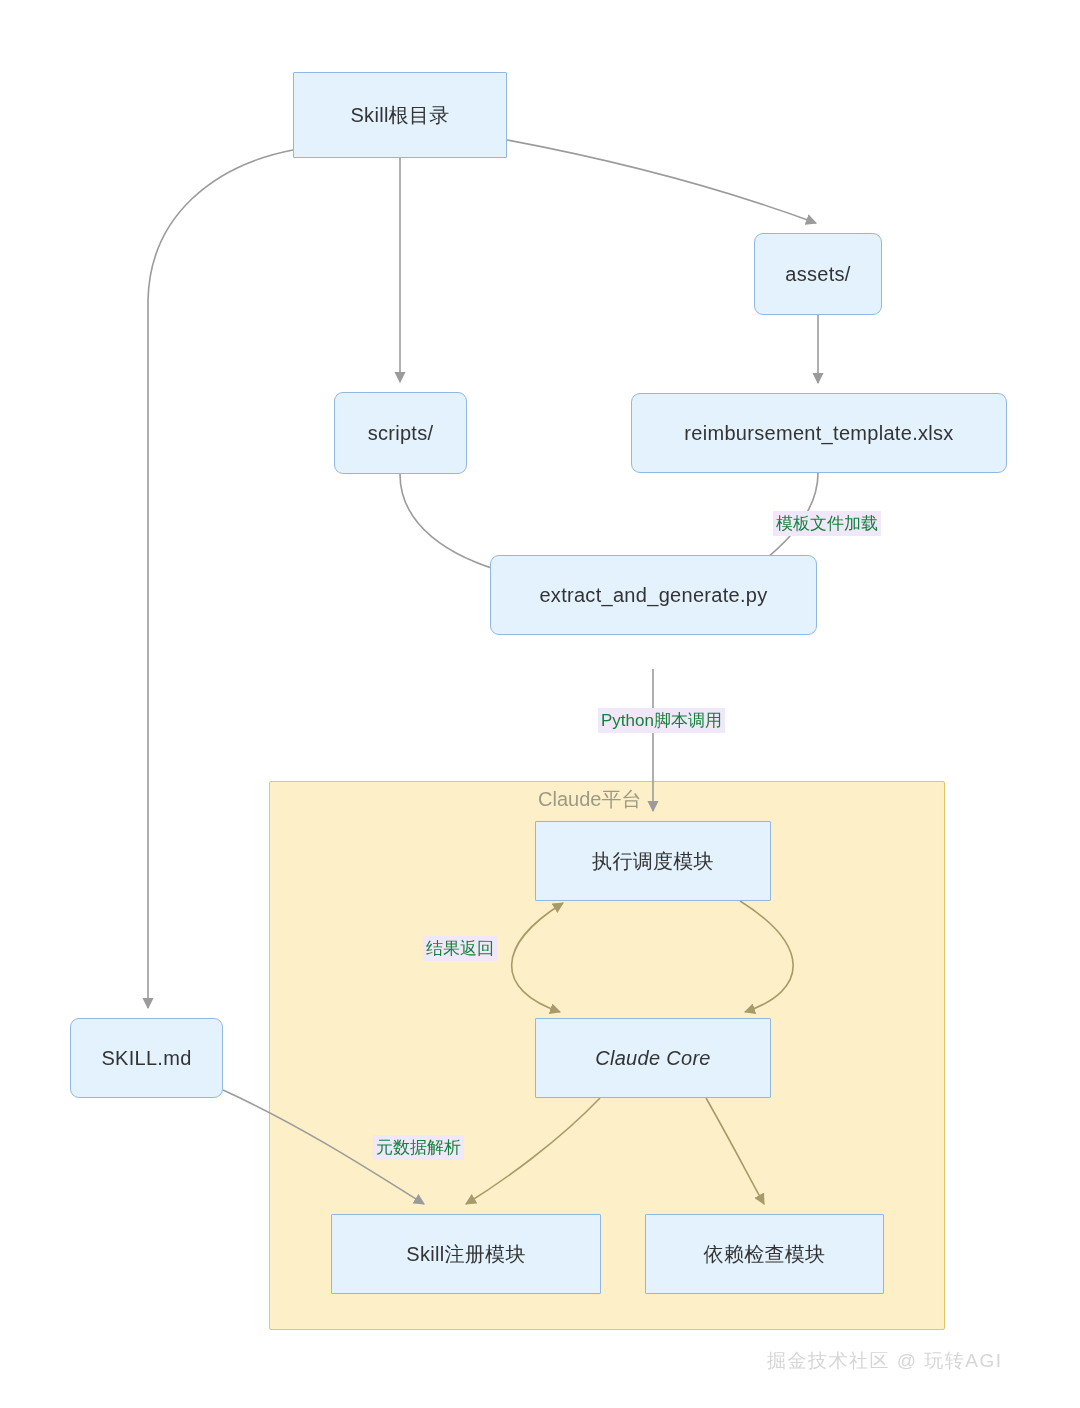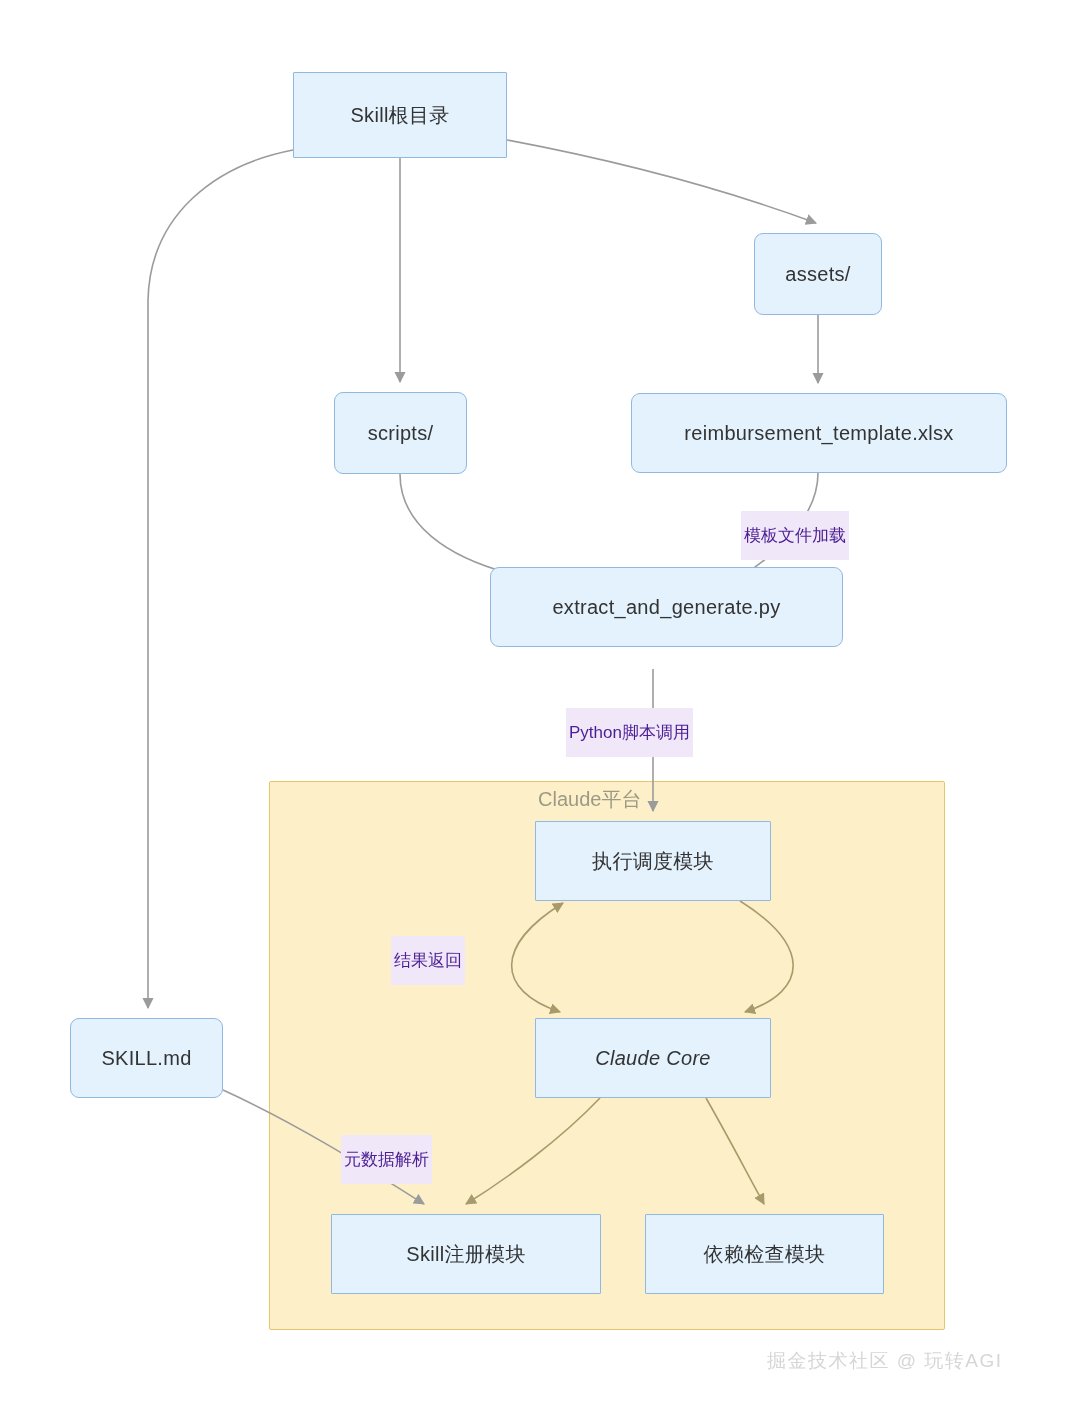--- a/index.html
+++ b/index.html
@@ -46,26 +46,27 @@
     position: absolute;
     color: #9c9a86;
     font-size: 20px;
     z-index: 3;
     white-space: nowrap;
   }
 
   .edge-label {
     position: absolute;
     background: #f0e8f8;
-    color: #4c1d95;
+    color: #15803d;
     font-size: 17px;
-    padding: 14px 3px;
+    padding: 2px 3px;
     white-space: nowrap;
     z-index: 5;
     line-height: 1.25;
+    margin-left: 32px;
   }
 
   .watermark {
     position: absolute;
     color: #d6d6d6;
     font-size: 19px;
     letter-spacing: 1.5px;
     white-space: nowrap;
     z-index: 6;
   }
@@ -123,21 +124,21 @@
   </svg>
 
   <div class="node sharp" style="left:293px;top:72px;width:214px;height:86px;">Skill根目录</div>
 
   <div class="node round" style="left:754px;top:233px;width:128px;height:82px;">assets/</div>
 
   <div class="node round" style="left:334px;top:392px;width:133px;height:82px;">scripts/</div>
 
   <div class="node round" style="left:631px;top:393px;width:376px;height:80px;">reimbursement_template.xlsx</div>
 
-  <div class="node round" style="left:490px;top:567px;width:353px;height:80px;">extract_and_generate.py</div>
+  <div class="node round" style="left:490px;top:555px;width:327px;height:80px;">extract_and_generate.py</div>
 
   <div class="node round" style="left:70px;top:1018px;width:153px;height:80px;">SKILL.md</div>
 
   <div class="node sharp" style="left:535px;top:821px;width:236px;height:80px;">执行调度模块</div>
 
   <div class="node sharp" style="left:535px;top:1018px;width:236px;height:80px;font-style:italic;">Claude Core</div>
 
   <div class="node sharp" style="left:331px;top:1214px;width:270px;height:80px;">Skill注册模块</div>
 
   <div class="node sharp" style="left:645px;top:1214px;width:239px;height:80px;">依赖检查模块</div>

